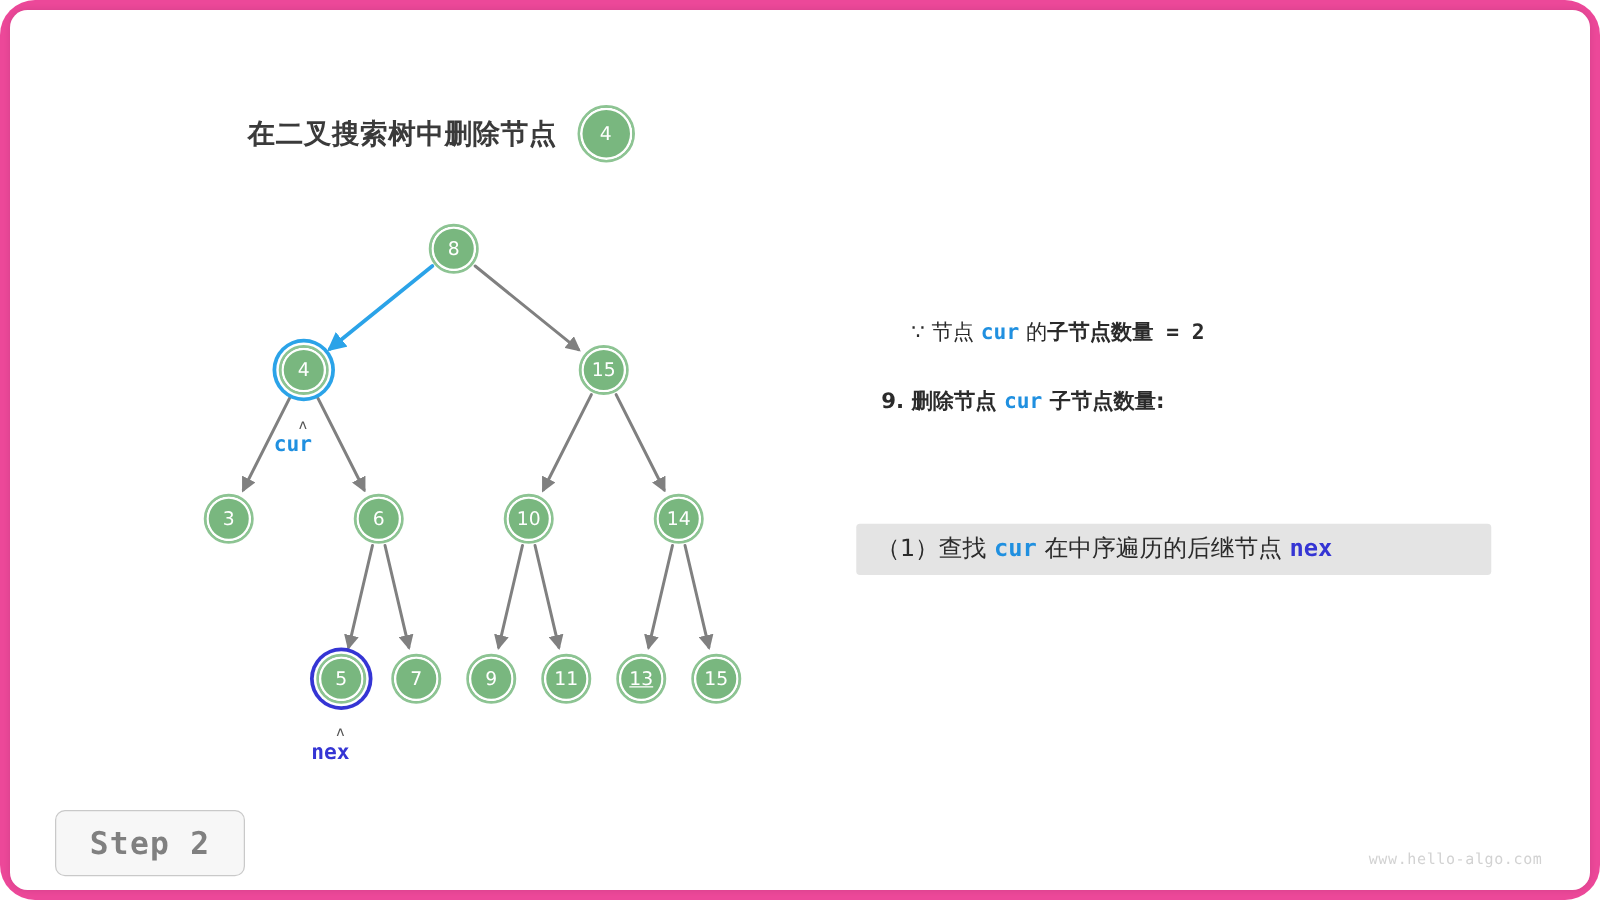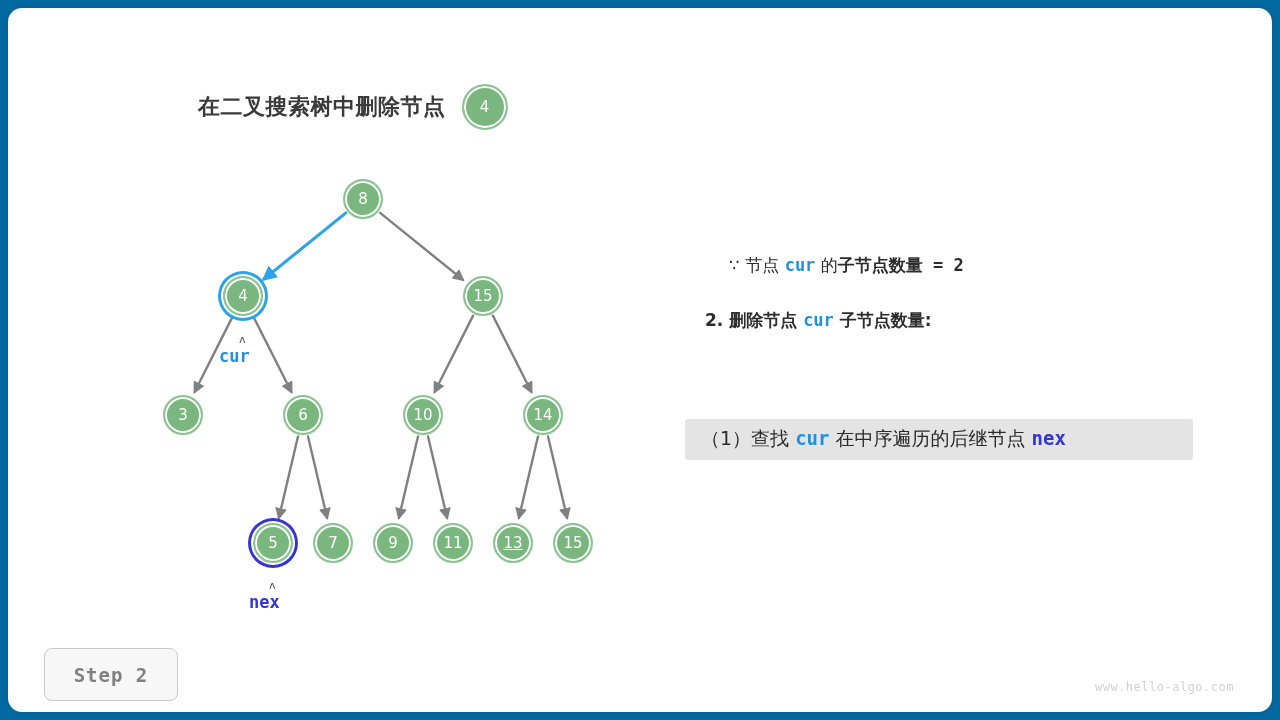--- a/index.html
+++ b/index.html
@@ -10,21 +10,22 @@
   body {
     width: 1280px;
     height: 720px;
     overflow: hidden;
     font-family: "Liberation Sans", "DejaVu Sans", sans-serif;
   }
   #stage {
     position: relative;
     width: 1280px;
     height: 720px;
-    background: #0369a1;
+    background: #ec4899;
+    border-radius: 28px;
   }
   #card {
     position: absolute;
     left: 8px;
     top: 8px;
     width: 1264px;
     height: 704px;
     background: #ffffff;
     border-radius: 14px;
     box-shadow: 0 0 6px rgba(0,0,0,0.10);
@@ -170,30 +171,30 @@
     font-family: "DejaVu Sans Mono", monospace;
     font-weight: bold;
     color: #2b2b2b;
   }
 
   
   #step-chip {
     position: absolute;
     left: 36px;
     top: 640px;
-    width: 134px;
+    width: 152px;
     height: 53px;
     border: 1px solid #c9c9c9;
     border-radius: 8px;
     background: #f7f7f7;
     display: flex;
     align-items: center;
     justify-content: center;
     font-family: "DejaVu Sans Mono", monospace;
-    font-size: 19px;
+    font-size: 25px;
     font-weight: bold;
     color: #808080;
     letter-spacing: 1px;
     box-sizing: border-box;
   }
 
   
   #footer {
     position: absolute;
     right: 38px;
@@ -264,21 +265,21 @@
       </div>
 
     <div id="panel">
 
 
       <div class="panel-line line-2">
         <span>∵</span><span> 节点 </span><span class="mono cur-color">cur</span><span> 的</span><span class="bold">子节点数量</span><span class="mono-plain"> = </span><span class="mono-plain">2</span>
       </div>
 
       <div class="panel-line line-3">
-        <span>2. 删除节点 </span><span class="mono cur-color">cur</span><span> 子节点数量:</span>
+        <span>9. 删除节点 </span><span class="mono cur-color">cur</span><span> 子节点数量:</span>
       </div>
 
       <div class="line-4-wrap">
         <div class="panel-line line-4">
           <span>（1）查找 </span><span class="mono cur-color">cur</span><span> 在中序遍历的后继节点 </span><span class="mono nex-color">nex</span>
         </div>
       </div>
     </div>
 
     <div id="step-chip">Step 2</div>

